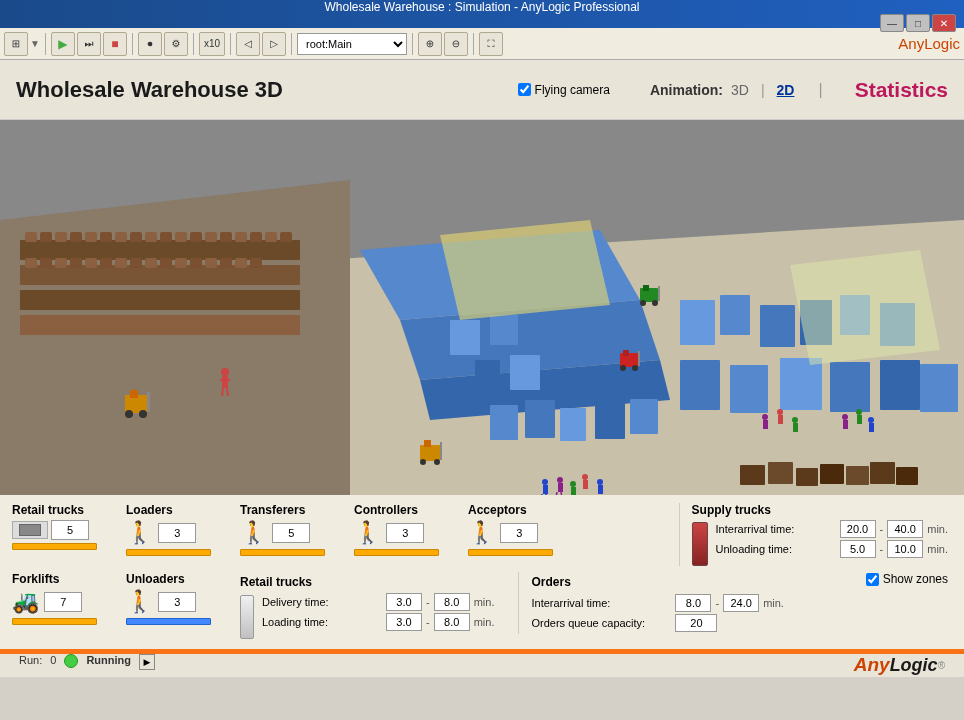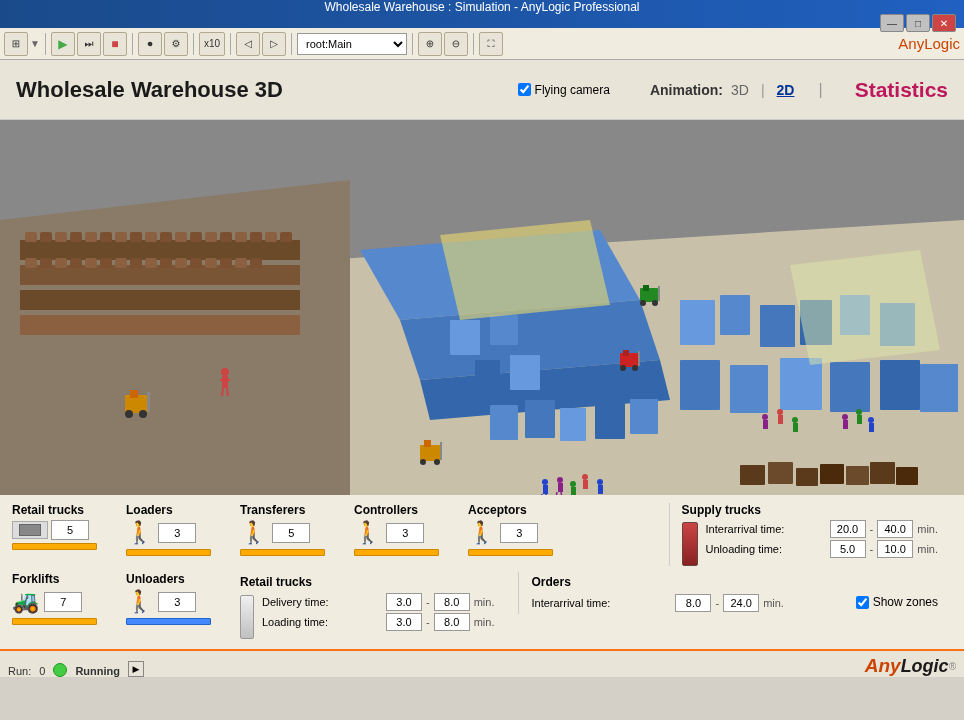--- a/index.html
+++ b/index.html
@@ -111,36 +111,36 @@
       gap: 4px;
       font-size: 11px;
       margin-bottom: 2px;
     }
     .orders-label { width: 140px; font-size: 11px; }
 
     
     .bottom-bar {
       height: 28px;
       background: #e8e4d8;
-      border-top: 2px solid #f97316;
-      display: flex;
-      align-items: flex-end;
-      padding: 0 8px;
+      border-top: 5px solid #f97316;
+      display: flex;
+      align-items: flex-start;
+      padding: 0 19px;
       gap: 8px;
     }
     .run-label { font-size: 11px; color: #333; }
     .run-indicator { width: 14px; height: 14px; border-radius: 50%; background: #44cc44; border: 1px solid #229922; }
     .run-status { font-size: 11px; font-weight: bold; color: #333; }
     .run-play-btn { width: 16px; height: 16px; background: none; border: 1px solid #888; cursor: pointer; display: flex; align-items: center; justify-content: center; font-size: 9px; }
     .icon-play { color: #44aa44; font-size: 12px; }
     .icon-stop { color: #cc4444; font-size: 12px; }
 
     .control-panels-area {
       background: #f0ece0;
-      padding: 8px 26px 4px 12px;
+      padding: 8px 16px 4px 12px;
     }
     .panels-row1, .panels-row2 {
       display: flex;
       align-items: flex-start;
       margin-bottom: 6px;
     }
     .panel-unit {
       display: flex;
       flex-direction: column;
       align-items: flex-start;
@@ -176,21 +176,20 @@
       text-align: center;
       padding: 0 2px;
     }
 
     .show-zones-area {
       display: flex;
       align-items: flex-start;
       gap: 4px;
       font-size: 12px;
       margin-left: auto;
-      margin-top: 23px;
     }
   </style>
 </head>
 <body>
 
 <div class="title-bar">
   <div class="title-bar-icon"></div>
   <span>Wholesale Warehouse : Simulation - AnyLogic Professional</span>
   <div class="title-bar-controls">
     <div class="title-bar-btn">—</div>
@@ -591,20 +590,24 @@
     <div style="border-left:1px solid #ccc;padding-left:12px;margin-left:8px;">
       <span class="panel-unit-label">Orders</span>
       <div style="margin-top:4px;">
         <div class="orders-row">
           <span class="orders-label">Interarrival time:</span>
           <input type="text" class="range-input" value="8.0" style="">
           <span class="dash">-</span>
           <input type="text" class="range-input" value="24.0" style="">
           <span class="min-label">min.</span>
         </div>
+        <div class="orders-row">
+          <span class="orders-label">Orders queue capacity:</span>
+          <input type="text" class="range-input" style="width: 42px;" value="20">
+        </div>
       </div>
     </div>
 
     <div class="show-zones-area">
       <label style="display:flex;align-items:center;gap:4px;font-size:12px;cursor:pointer;">
         <input type="checkbox" checked="" style="">
         <span>Show zones</span>
       </label>
     </div>
   </div>

